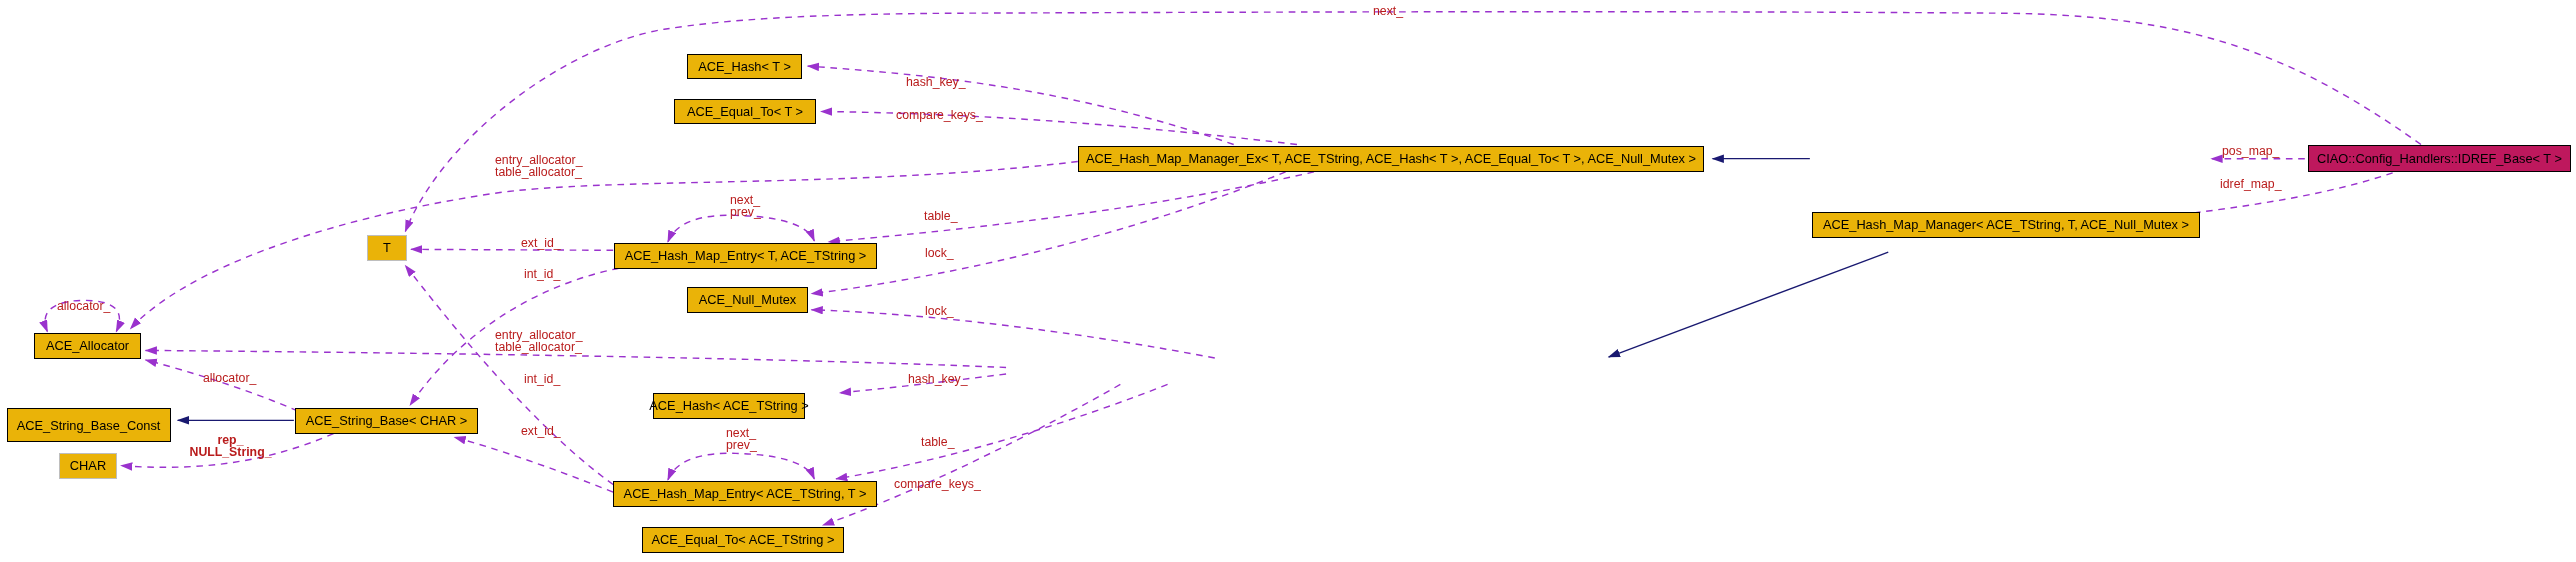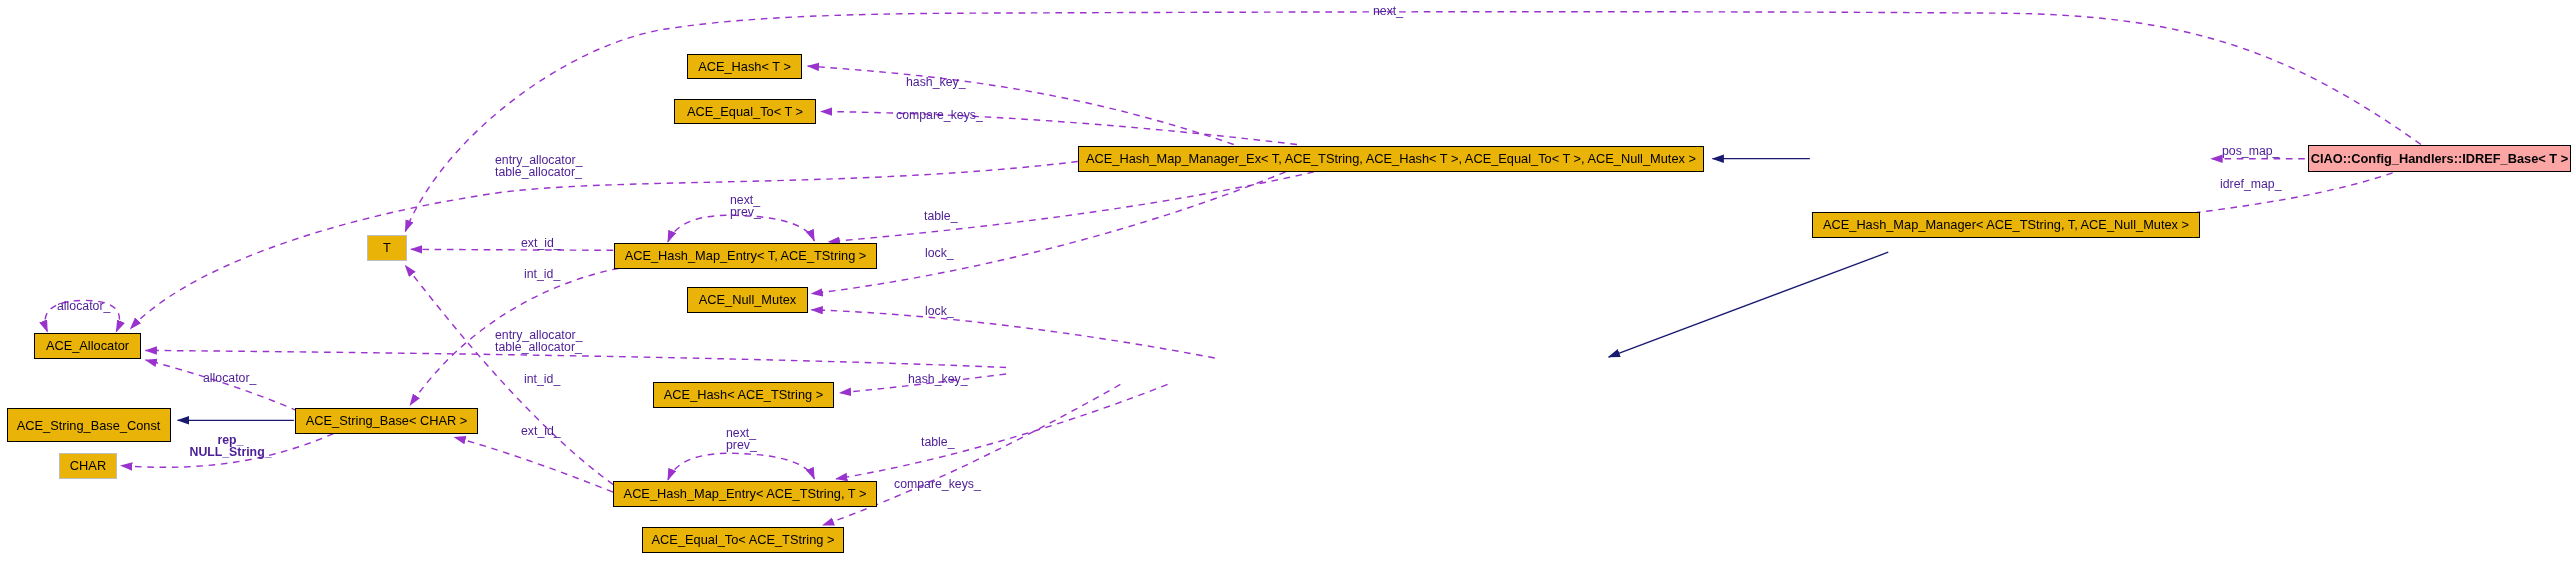--- a/index.html
+++ b/index.html
@@ -16,24 +16,24 @@
     box-sizing:border-box;
     border:0.9px solid #000000;
     background:#eab308;
     color:#000000;
     font-size:12.8px;
     display:flex;align-items:center;justify-content:center;
     white-space:nowrap;
     z-index:2;
   }
   .node.tmpl{border-color:#bebebe;}
-  .node.current{background:#fca5a5;border-width:0.9px;font-weight:bold;text-align:center;}
+  .node.current{background:#be185d;border-width:0.9px;font-weight:normal;text-align:center;}
   .elabel{
     position:absolute;
-    color:#4c1d95;
+    color:#b91c1c;
     font-size:12.3px;
     line-height:12.3px;
     white-space:nowrap;
     z-index:3;
   }
   .elabel span{display:block;}
   .elabel.center{text-align:center;font-weight:bold;}
 </style>
 </head>
 <body>
@@ -84,21 +84,21 @@
 
   <div class="node" style="left:687px;top:54px;width:115px;height:24.6px">ACE_Hash&lt; T &gt;</div>
   <div class="node" style="left:674px;top:99px;width:142px;height:24.6px">ACE_Equal_To&lt; T &gt;</div>
   <div class="node" style="left:1078px;top:146px;width:626px;height:25.5px">ACE_Hash_Map_Manager_Ex&lt; T, ACE_TString, ACE_Hash&lt; T &gt;, ACE_Equal_To&lt; T &gt;, ACE_Null_Mutex &gt;</div>
   <div class="node current" style="left:2308px;top:145px;width:263px;height:26.5px">CIAO::Config_Handlers::IDREF_Base&lt; T &gt;</div>
   <div class="node tmpl" style="left:367px;top:235px;width:40px;height:25.5px">T</div>
   <div class="node" style="left:614px;top:243px;width:263px;height:25.5px">ACE_Hash_Map_Entry&lt; T, ACE_TString &gt;</div>
   <div class="node" style="left:1812px;top:212px;width:388px;height:25.5px">ACE_Hash_Map_Manager&lt; ACE_TString, T, ACE_Null_Mutex &gt;</div>
   <div class="node" style="left:687px;top:287px;width:121px;height:25.5px">ACE_Null_Mutex</div>
   <div class="node" style="left:34px;top:333px;width:107px;height:25.5px">ACE_Allocator</div>
-  <div class="node" style="left:653px;top:382px;width:181px;height:25.5px">ACE_Hash&lt; ACE_TString &gt;</div>
+  <div class="node" style="left:653px;top:393px;width:152px;height:25.5px">ACE_Hash&lt; ACE_TString &gt;</div>
   <div class="node" style="left:6.6px;top:408px;width:164px;height:34px">ACE_String_Base_Const</div>
   <div class="node" style="left:295px;top:408px;width:183px;height:25.5px">ACE_String_Base&lt; CHAR &gt;</div>
   <div class="node tmpl" style="left:59px;top:453px;width:58px;height:25.5px">CHAR</div>
   <div class="node" style="left:613px;top:481px;width:264px;height:25.5px">ACE_Hash_Map_Entry&lt; ACE_TString, T &gt;</div>
   <div class="node" style="left:642px;top:527px;width:202px;height:25.5px">ACE_Equal_To&lt; ACE_TString &gt;</div>
 
   <div class="elabel" style="left:1373px;top:4.7px">next_</div>
   <div class="elabel" style="left:906px;top:76px">hash_key_</div>
   <div class="elabel" style="left:896px;top:109px">compare_keys_</div>
   <div class="elabel" style="left:495px;top:154px">

